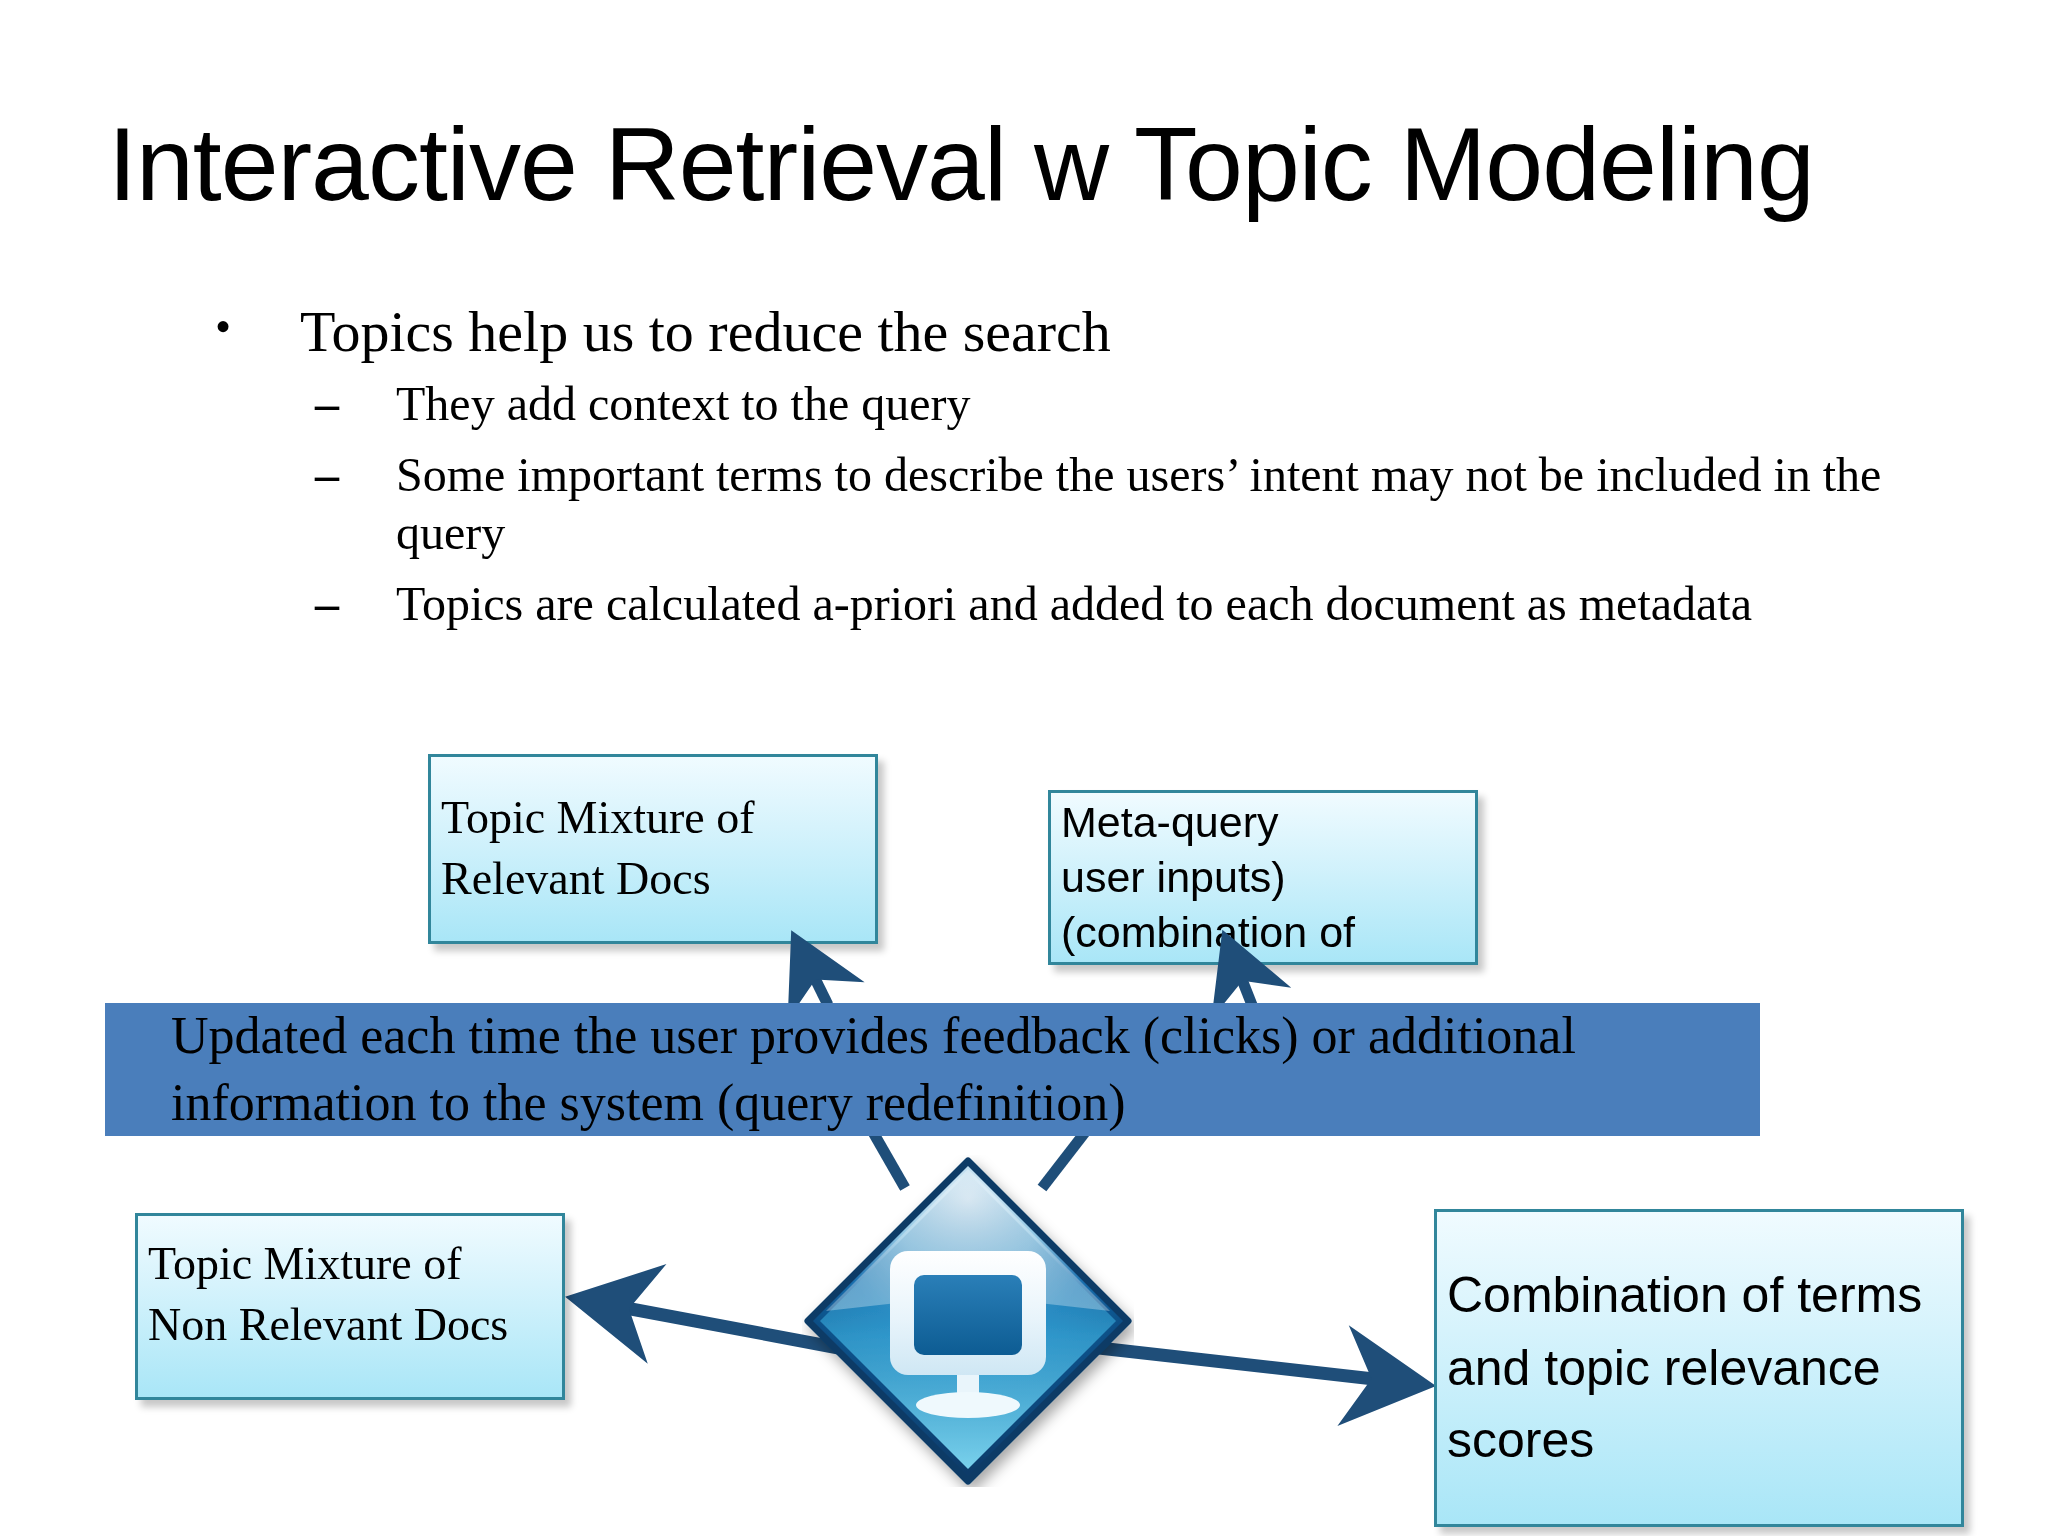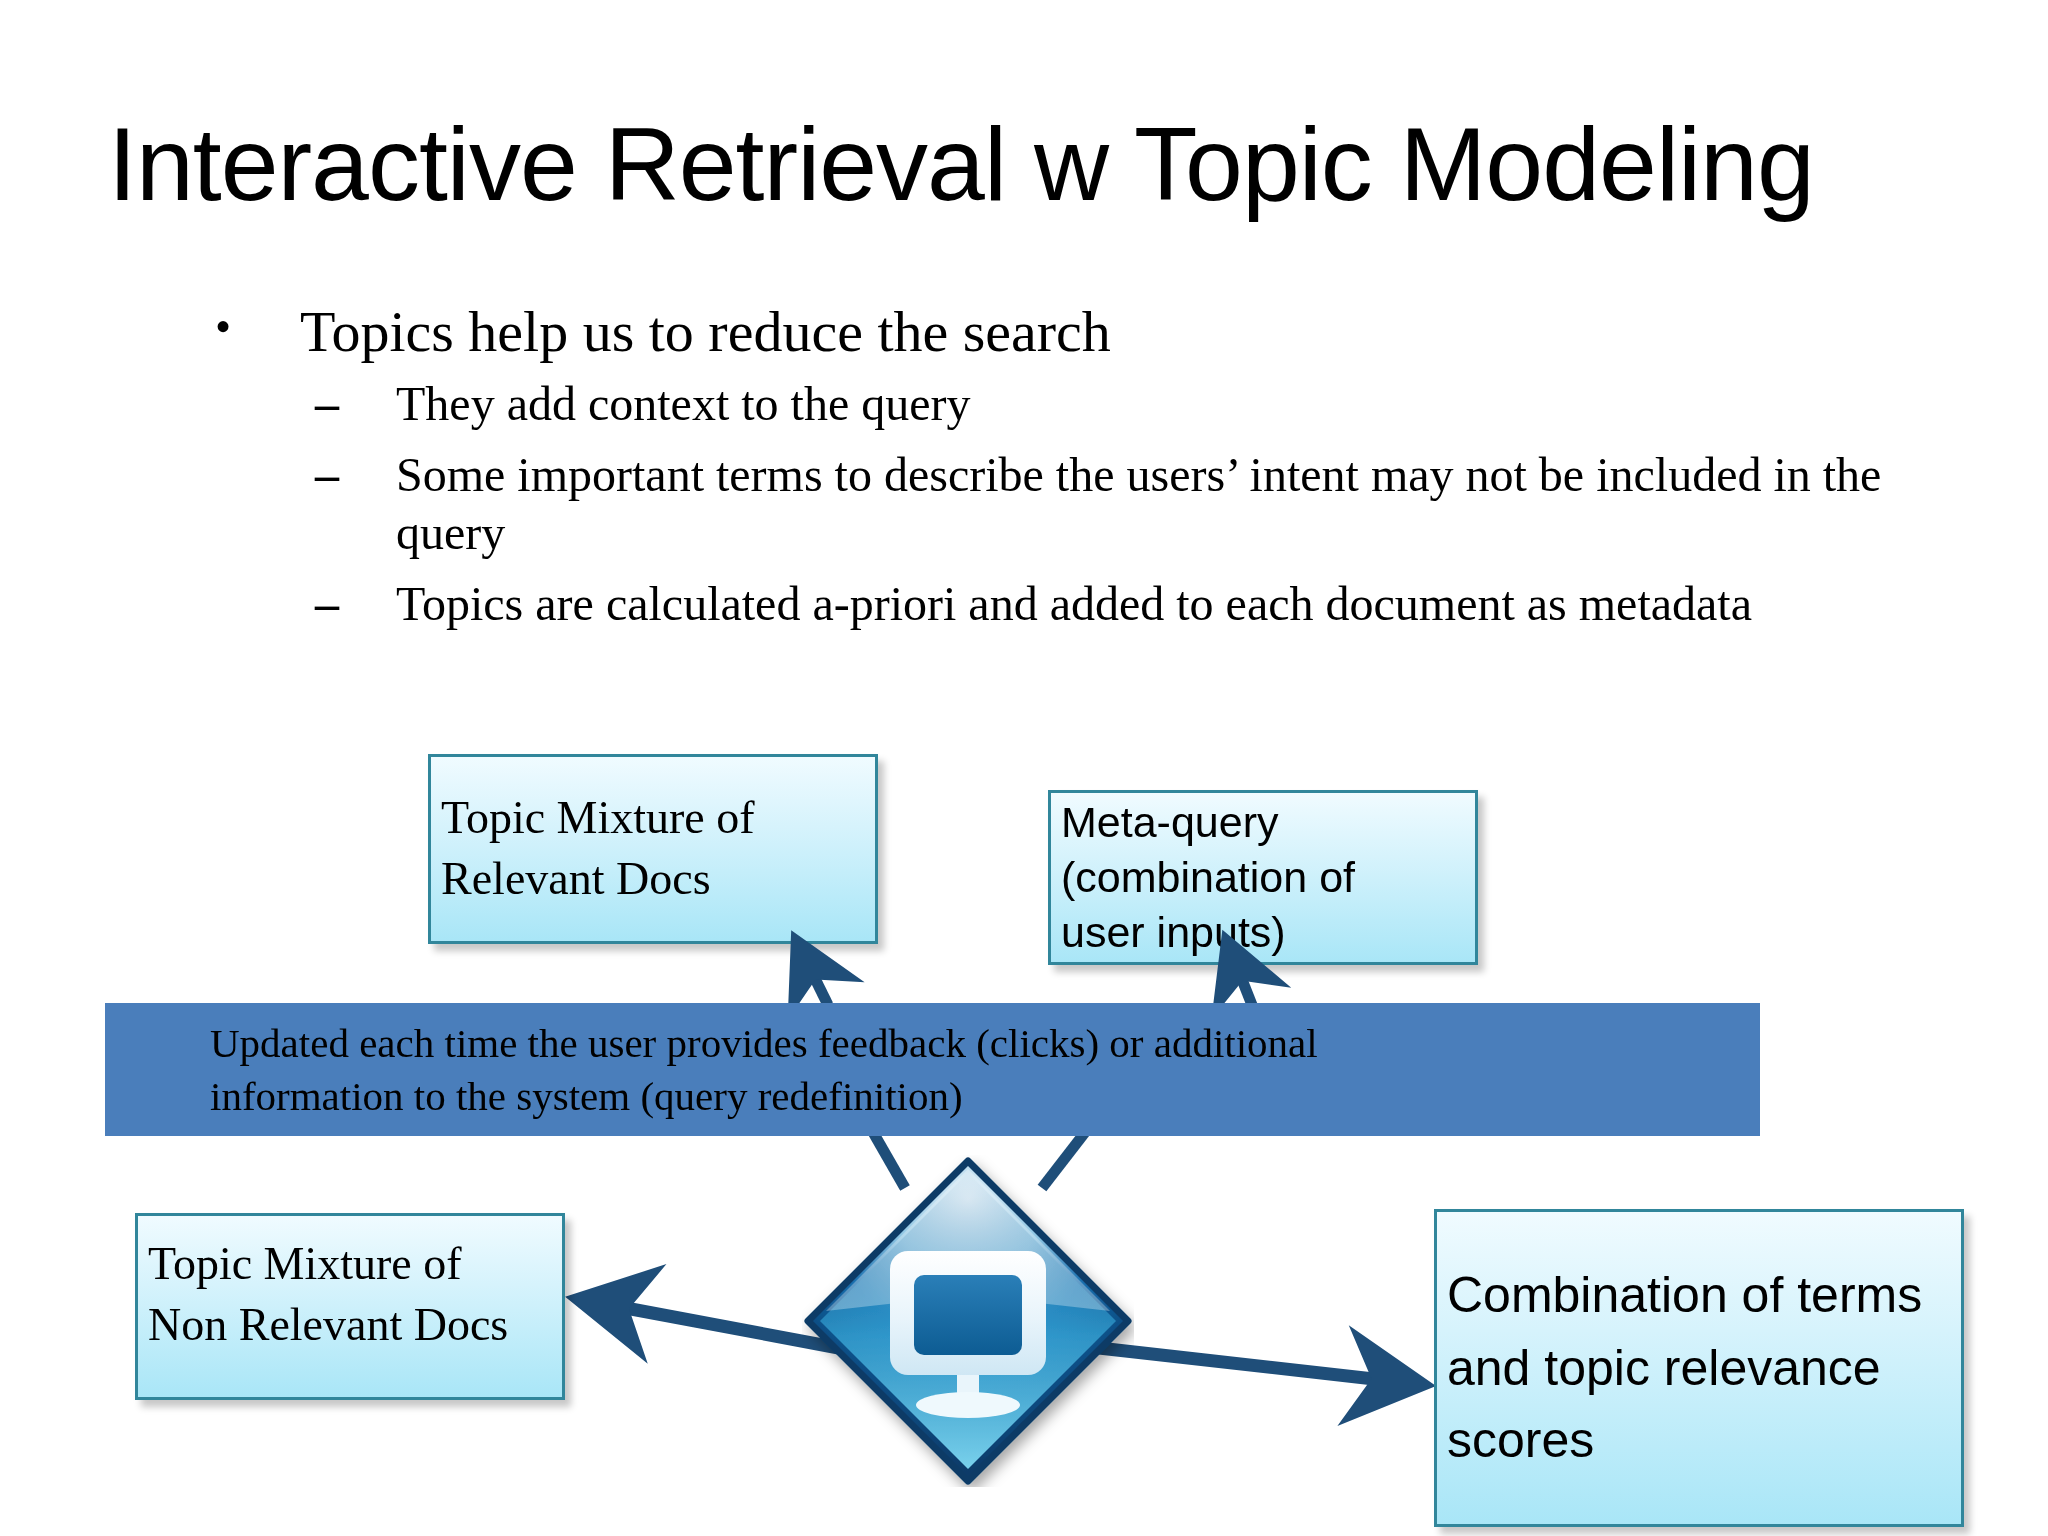--- a/index.html
+++ b/index.html
@@ -99,23 +99,23 @@
 
   
   #banner {
     position:absolute;
     left:105px; top:1003px; width:1655px; height:133px;
     background:#4a7ebb;
     z-index:6;
     display:flex; align-items:center;
   }
   #banner .txt {
-    padding-left:105px; padding-right:40px;
-    font-family:"Liberation Serif", serif;
-    font-size:41px; line-height:1.28;
+    padding-left:66px; padding-right:40px;
+    font-family:"Liberation Serif", serif;
+    font-size:52px; line-height:1.28;
     color:#000000;
   }
 
   
   #hub-icon {
     position:absolute;
     left:802px; top:1155px;
     width:332px; height:332px;
     z-index:5;
   }
@@ -250,18 +250,18 @@
   <div class="sbox" id="box-topic-relevant">
     <div class="txt">
       <div>Topic Mixture of</div>
       <div>Relevant Docs</div>
     </div>
   </div>
 
   <div class="sbox" id="box-meta-query">
     <div class="txt">
       <div>Meta-query</div>
+      <div>user inputs)</div>
       <div>(combination of</div>
-      <div>user inputs)</div>
     </div>
   </div>
 
 </div>
 
 </body></html>

